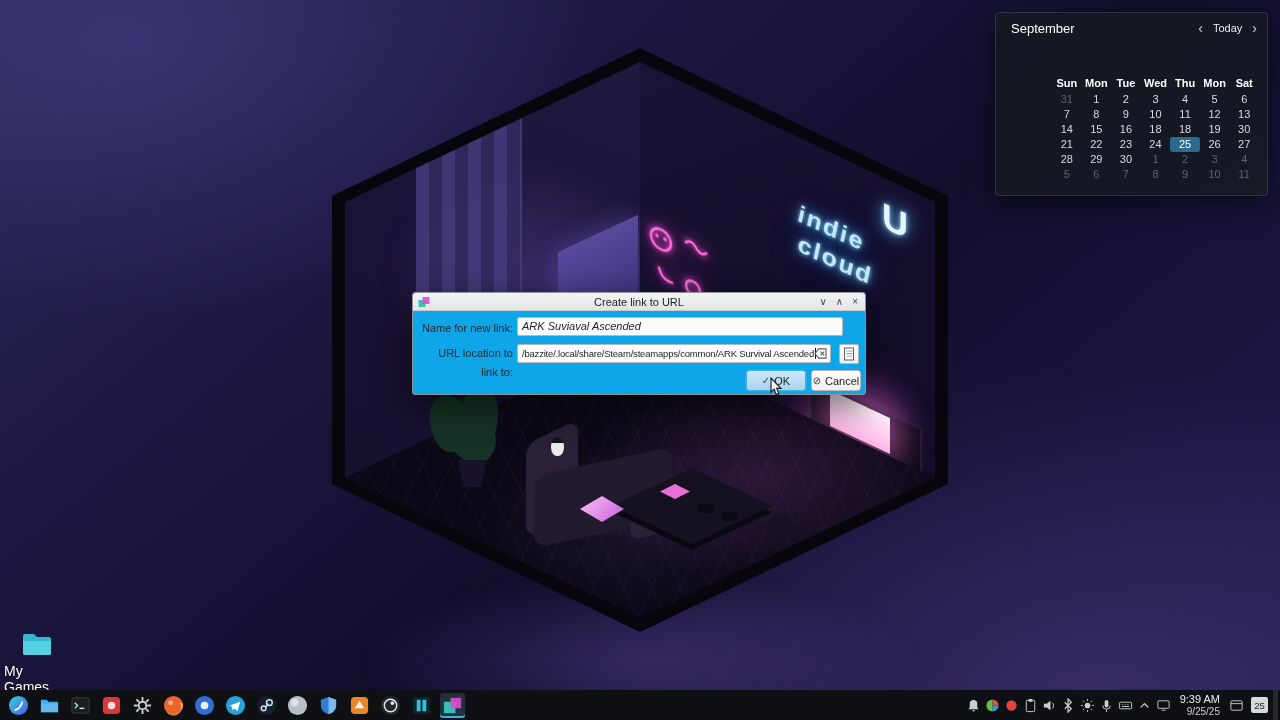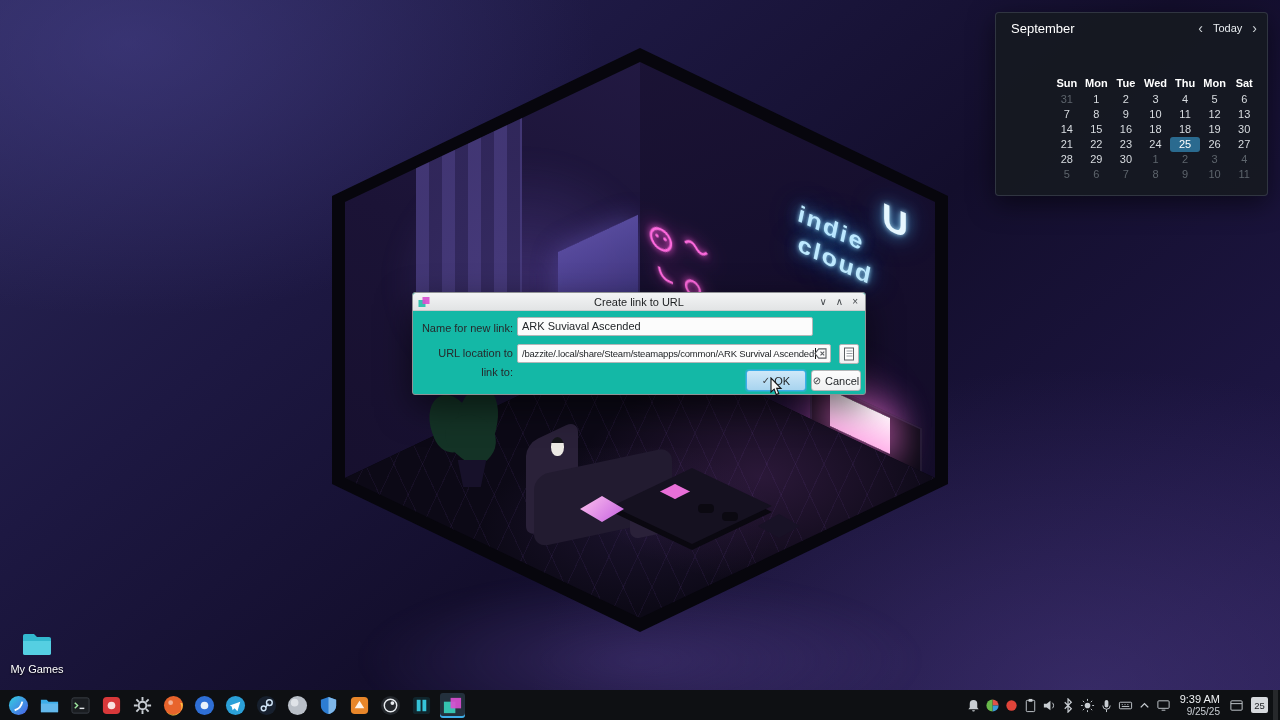--- a/index.html
+++ b/index.html
@@ -84,21 +84,21 @@
   .ctrl2 { position:absolute; left:392px; top:466px; width:16px; height:9px; background:#0b0911; border-radius:4px; }
   .laptop { position:absolute; left:250px; top:450px; width:44px; height:26px;
     background:linear-gradient(135deg,#ffc2ee,#c45fe0);
     clip-path:polygon(50% 0,100% 50%,50% 100%,0 50%); box-shadow:0 0 24px 7px rgba(240,110,225,.55); }
   .pouf { position:absolute; left:428px; top:468px; width:42px; height:24px; background:#181226;
     clip-path:polygon(50% 0,100% 50%,50% 100%,0 50%); }
 
   
   .desktop-icon { position:absolute; left:4px; top:632px; width:66px; display:flex;
     flex-direction:column; align-items:center; gap:3px; }
-  .di-label { color:#fff; font-size:11px; text-shadow:0 1px 2px rgba(0,0,0,.9); }
+  .di-label { color:#fff; font-size:14px; text-shadow:0 1px 2px rgba(0,0,0,.9); }
 
   
   .calendar { position:absolute; left:995px; top:12px; width:273px; height:184px; z-index:15;
     background:rgba(22,25,33,.96); border:1px solid rgba(130,140,160,.25); border-radius:4px;
     box-shadow:0 8px 26px rgba(0,0,0,.5); color:#dfe3e8; }
   .cal-month { position:absolute; left:15px; top:8px; font-size:13px; color:#fff; }
   .cal-nav { position:absolute; right:10px; top:7px; display:flex; gap:10px; align-items:center; }
   .cal-chev { font-size:14px; color:#cfd4d8; line-height:16px; }
   .cal-today { font-size:11px; color:#e8ecf0; }
   .cal-tabs { position:absolute; top:32px; left:0; right:0; display:flex; }
@@ -106,33 +106,33 @@
   .cal-tab.active { color:#fff; background:rgba(255,255,255,.05); box-shadow:inset 0 -2px 0 #3daee9; }
   .cal-grid { position:absolute; left:8px; right:8px; top:62px; display:grid;
     grid-template-columns:repeat(7,1fr); text-align:center;margin-left:48px; }
   .cal-head { font-weight:bold; color:#fff; font-size:11px; padding:2px 0 3px; }
   .cal-cell { font-size:11px; color:#d8dce0; padding:1px 0 2px; border-radius:3px; }
   .cal-cell.dim { color:#5d646c; }
   .cal-cell.sel { background:rgba(61,174,233,.55); color:#fff; }
 
   
   .dialog { position:absolute; left:412px; top:292px; width:454px; height:103px; z-index:20;
-    background:#14b8a6; border:1px solid #909295; border-radius:3px;
+    background:#0ea5e9; border:1px solid #909295; border-radius:3px;
     box-shadow:0 12px 34px rgba(0,0,0,.55); font-size:11px; color:#232629; }
   .titlebar { position:absolute; top:0; left:0; right:0; height:18px;
     background:linear-gradient(#f3f4f5,#e2e4e5); border-bottom:1px solid #c9cacc;
     border-radius:3px 3px 0 0; display:flex; align-items:center; }
   .tb-icon { margin-left:5px; width:12px; height:12px; flex:0 0 auto; }
   .tb-title { position:absolute; left:0; right:0; text-align:center; font-size:11px; color:#1c1e20; }
   .tb-btns { margin-left:auto; display:flex; gap:9px; padding-right:7px; z-index:1; }
   .tb-btn { font-size:10px; color:#45494d; line-height:18px; }
   .row-label { position:absolute; left:8px; width:92px; text-align:right; line-height:19px; color:#26292c; }
   .field { position:absolute; background:#fcfcfc; border:1px solid #b4b6b8; border-radius:2px;
     height:19px; line-height:17px; padding:0 4px; white-space:nowrap; overflow:hidden; }
-  .field1 { left:104px; top:24px; width:296px; }
+  .field1 { left:104px; top:24px; width:326px;font-style:italic; }
   .field2 { left:104px; top:51px; width:314px; font-size:9.5px; letter-spacing:-.2px; padding-right:20px; }
   .caret { display:inline-block; width:1px; height:11px; background:#111; vertical-align:-2px; margin-left:1px; }
   .clear-btn { position:absolute; right:2px; top:1px; width:16px; height:15px; display:flex;
     align-items:center; justify-content:center; }
   .file-btn { position:absolute; left:426px; top:51px; width:20px; height:20px;
     background:linear-gradient(#fdfdfd,#f0f1f2); border:1px solid #b4b6b8; border-radius:2px;
     display:flex; align-items:center; justify-content:center; }
   .btn { position:absolute; top:77px; height:21px; border-radius:3px; display:flex; gap:4px;
     align-items:center; justify-content:center; font-size:11px; color:#232629; }
   .btn-ok { left:333px; width:60px; background:linear-gradient(#cfe8f8,#a8d4ef);

